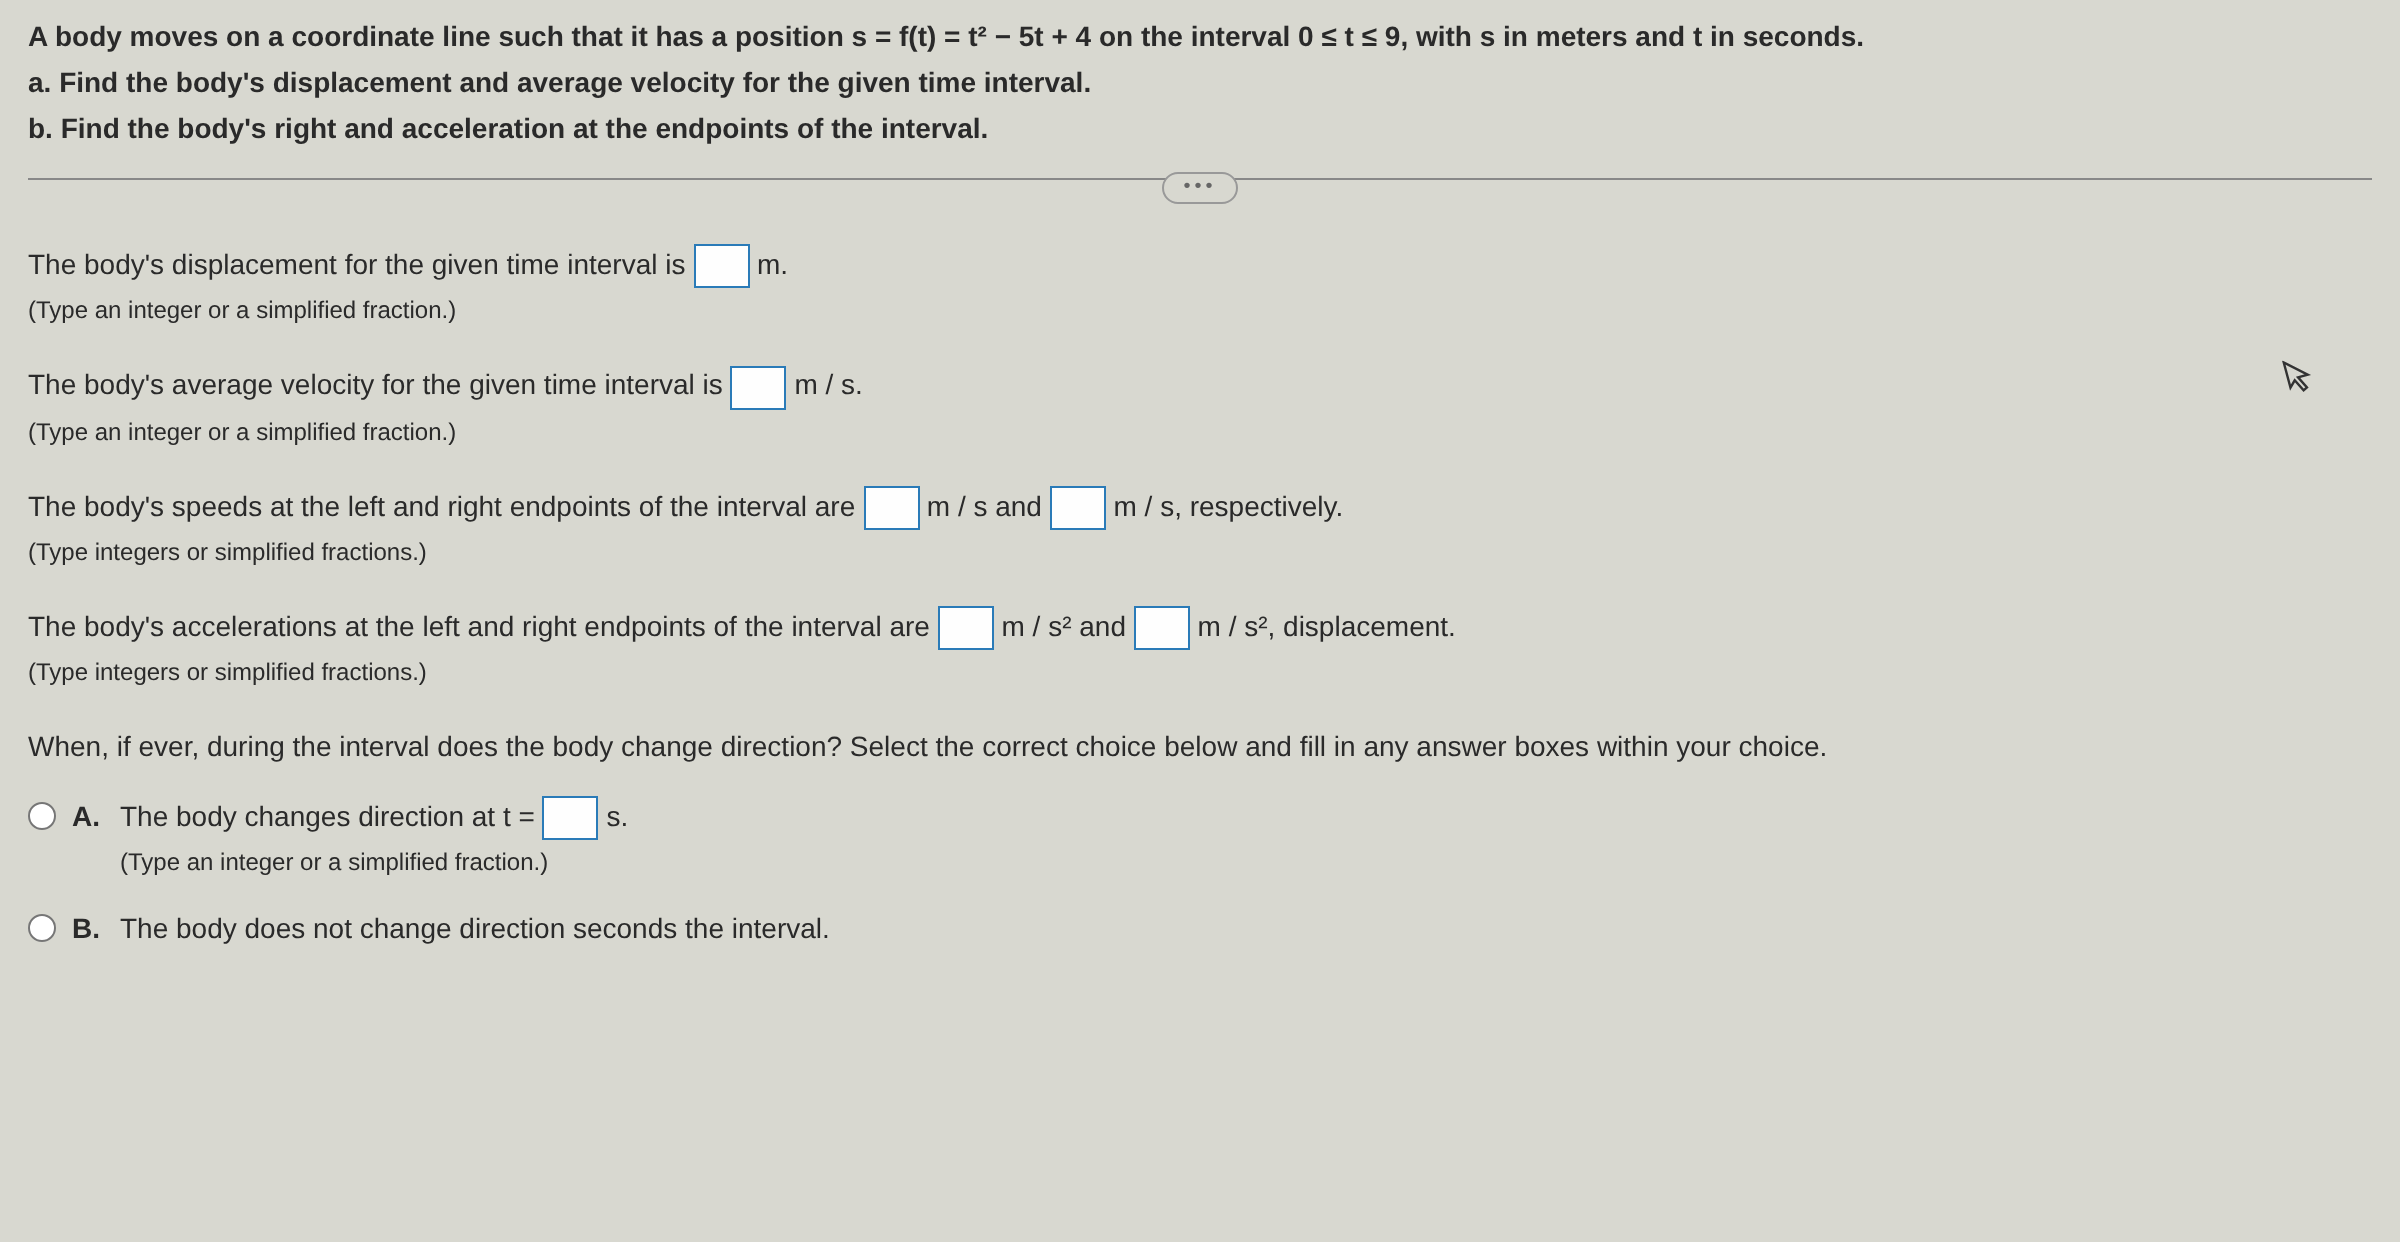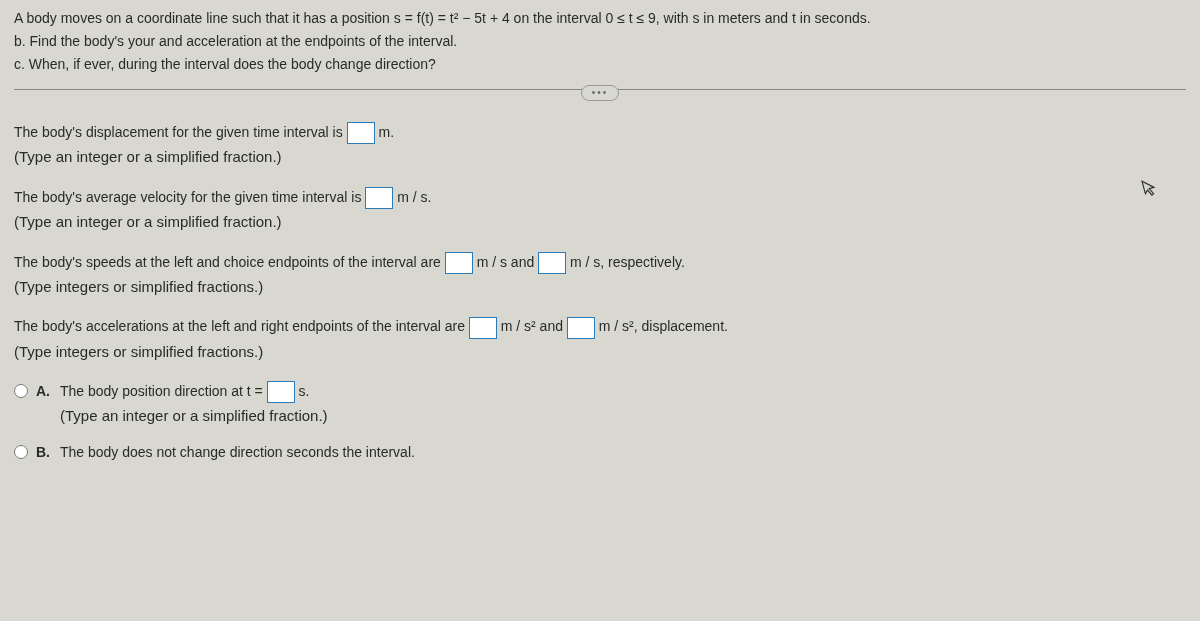--- a/index.html
+++ b/index.html
@@ -12,20 +12,21 @@
       background: #d8d8d0;
       color: #2a2a2a;
       width: 1200px;
       height: 621px;
       padding: 8px 14px;
       font-size: 14px;
       line-height: 1.5;
     }
     .problem-statement {
       margin-bottom: 14px;
+      font-weight: bold;
     }
     .problem-statement .line {
       margin-bottom: 2px;
     }
     hr.divider {
       border: none;
       border-top: 1px solid #888;
       margin: 8px 0 0 0;
     }
     .ellipsis-wrap {
@@ -43,21 +44,21 @@
       letter-spacing: 2px;
       color: #666;
       line-height: 14px;
     }
     .answer-block {
       margin-bottom: 18px;
       margin-top: 16px;
     }
     .hint {
       margin-top: 2px;
-      font-size: 15px;
+      font-size: 12px;
     }
     input.answer-box {
       width: 28px;
       height: 22px;
       border: 1px solid #2a7bb8;
       background: #fefefe;
       vertical-align: middle;
       font-size: 13px;
       text-align: center;
       padding: 0;
@@ -87,22 +88,22 @@
     }
     .radio-content {
       flex: 1;
     }
   </style>
 </head>
 <body>
 
 <div class="problem-statement">
   <div class="line">A body moves on a coordinate line such that it has a position s = f(t) = t² − 5t + 4 on the interval 0 ≤ t ≤ 9, with s in meters and t in seconds.</div>
-  <div class="line">b. Find the body's your and acceleration at the endpoints of the interval.</div>
-  <div class="line">c. When, if ever, during the interval does the body change direction?</div>
+  <div class="line">a. Find the body's displacement and average velocity for the given time interval.</div>
+  <div class="line">b. Find the body's right and acceleration at the endpoints of the interval.</div>
 </div>
 
 <hr class="divider">
 <div class="ellipsis-wrap">
   <span class="ellipsis">•••</span>
 </div>
 
 <span class="cursor-icon">
   <svg width="16" height="20" viewBox="0 0 16 20">
       <path d="M1 1 L1 14 L4 11 L7 17 L9 16 L6 10 L11 10 Z" fill="none" stroke="#333" stroke-width="1.2"></path>
@@ -117,44 +118,45 @@
 </div>
 
 <div class="answer-block">
   <span>The body's average velocity for the given time interval is</span>
   <input type="text" class="answer-box" style="">
   <span> m / s.</span>
   <div class="hint">(Type an integer or a simplified fraction.)</div>
 </div>
 
 <div class="answer-block">
-  <span>The body's speeds at the left and choice endpoints of the interval are</span>
+  <span>The body's speeds at the left and right endpoints of the interval are</span>
   <input type="text" class="answer-box" style="">
   <span> m / s and </span>
   <input type="text" class="answer-box" style="">
   <span> m / s, respectively.</span>
   <div class="hint">(Type integers or simplified fractions.)</div>
 </div>
 
 <div class="answer-block">
   <span>The body's accelerations at the left and right endpoints of the interval are</span>
   <input type="text" class="answer-box" style="">
   <span> m / s² and </span>
   <input type="text" class="answer-box" style="">
   <span> m / s², displacement.</span>
   <div class="hint">(Type integers or simplified fractions.)</div>
 </div>
 
 <div class="answer-block">
+  <div>When, if ever, during the interval does the body change direction? Select the correct choice below and fill in any answer boxes within your choice.</div>
 
   <div class="radio-row">
     <input type="radio" name="dir" style="">
     <span class="radio-label-letter">A.</span>
     <div class="radio-content">
-      <span>The body position direction at t = </span><input type="text" class="answer-box" style=""><span> s.</span>
+      <span>The body changes direction at t = </span><input type="text" class="answer-box" style=""><span> s.</span>
       <div class="hint">(Type an integer or a simplified fraction.)</div>
     </div>
   </div>
 
   <div class="radio-row">
     <input type="radio" name="dir" style="">
     <span class="radio-label-letter">B.</span>
     <div class="radio-content">
       <span>The body does not change direction seconds the interval.</span>
     </div>

